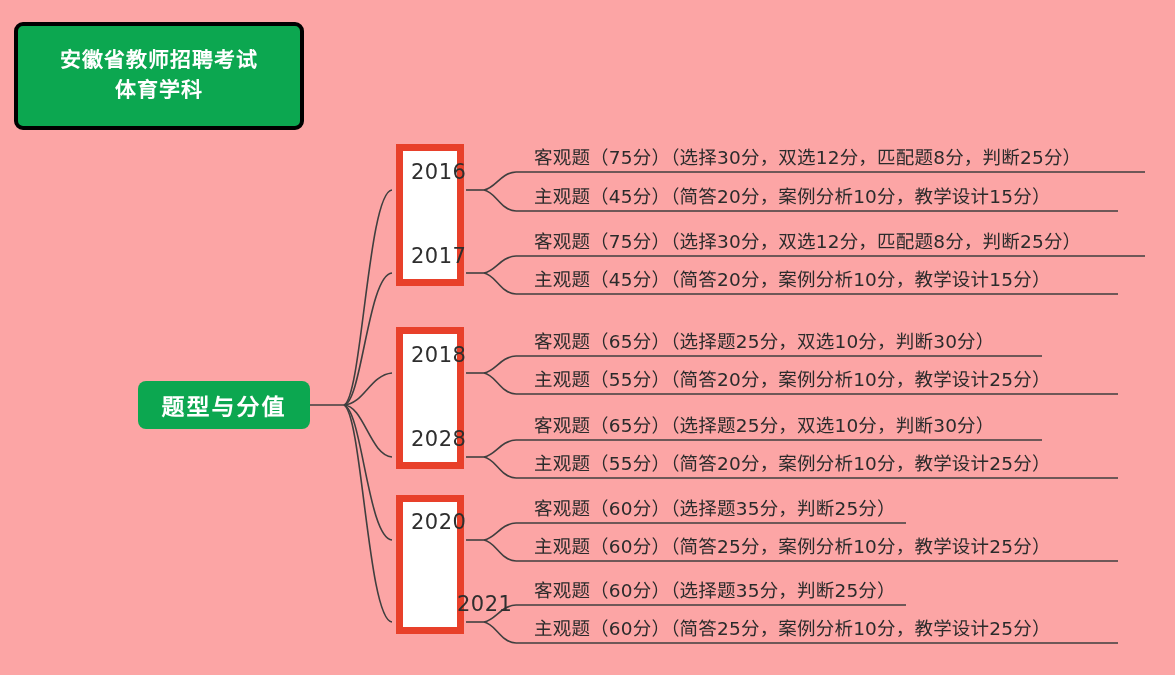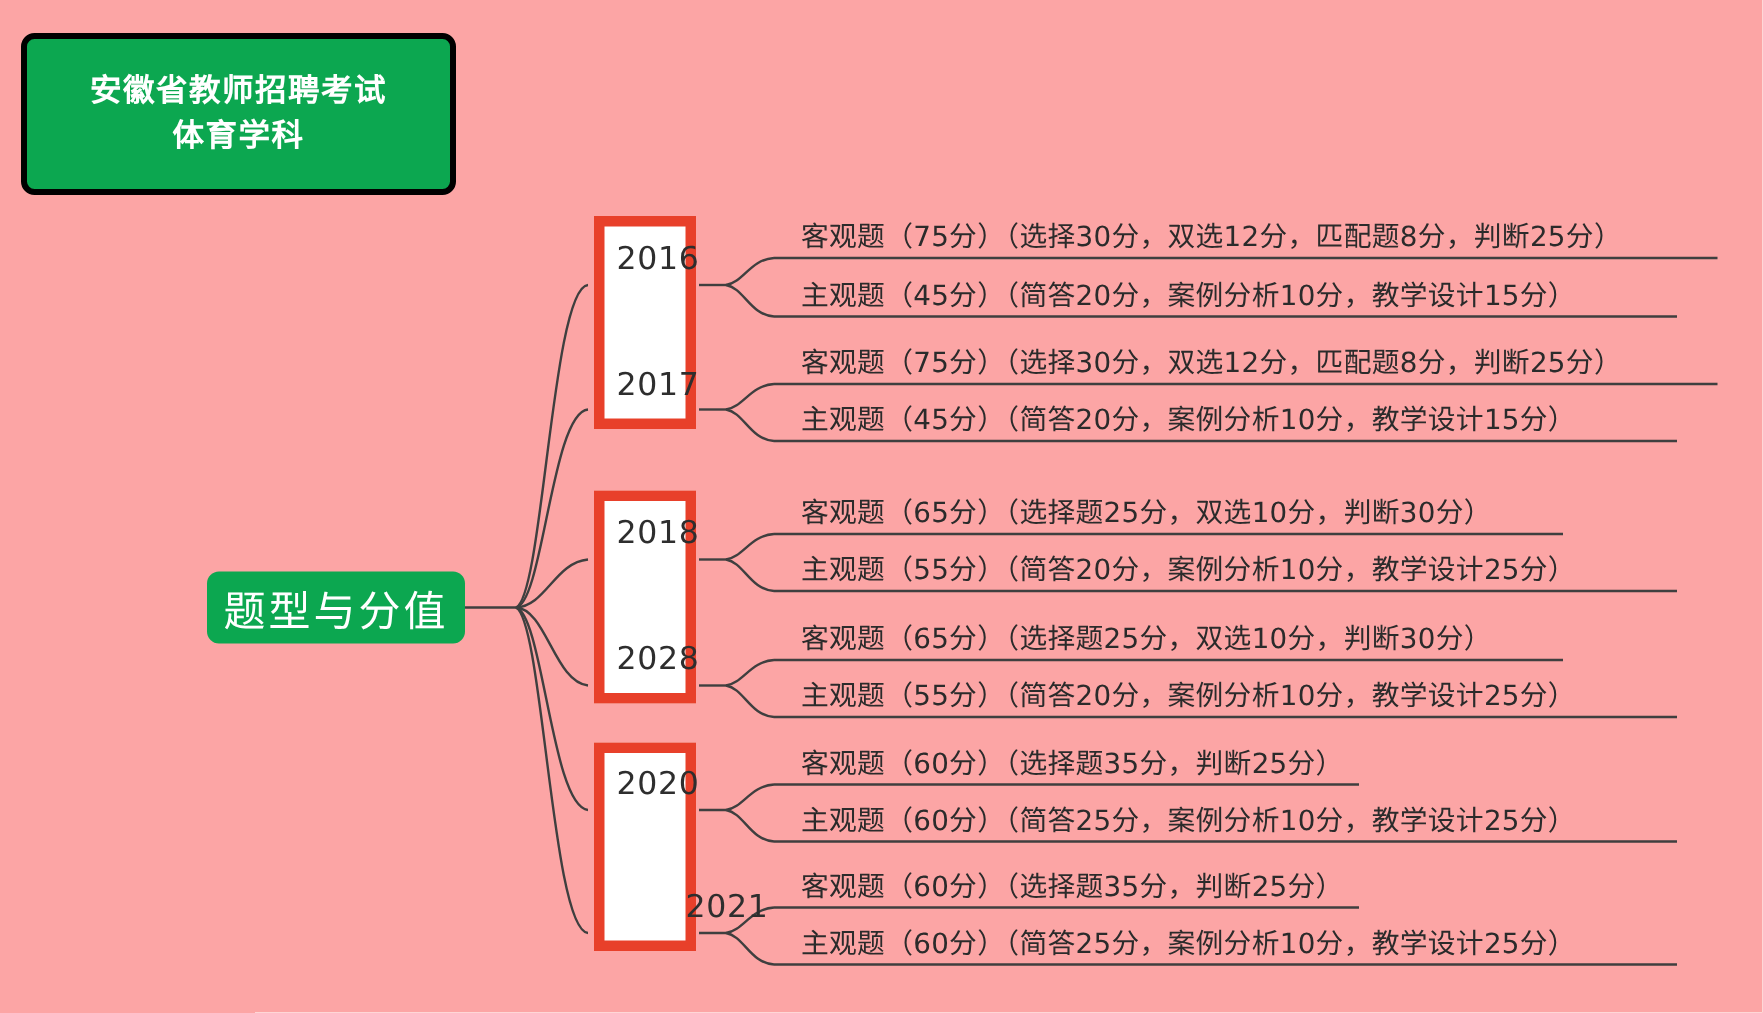--- a/index.html
+++ b/index.html
@@ -54,22 +54,22 @@
     height: 48px;
     background: #0CA750;
     border-radius: 8px;
     box-sizing: border-box;
     display: flex;
     align-items: center;
     justify-content: center;
   }
   #root-node .rlabel {
     color: #ffffff;
-    font-weight: normal;
-    font-size: 28px;
+    font-weight: bold;
+    font-size: 23px;
     letter-spacing: 2px;
     white-space: nowrap;
   }
 
   
   #wires {
     position: absolute;
     left: 0;
     top: 0;
     width: 1175px;

